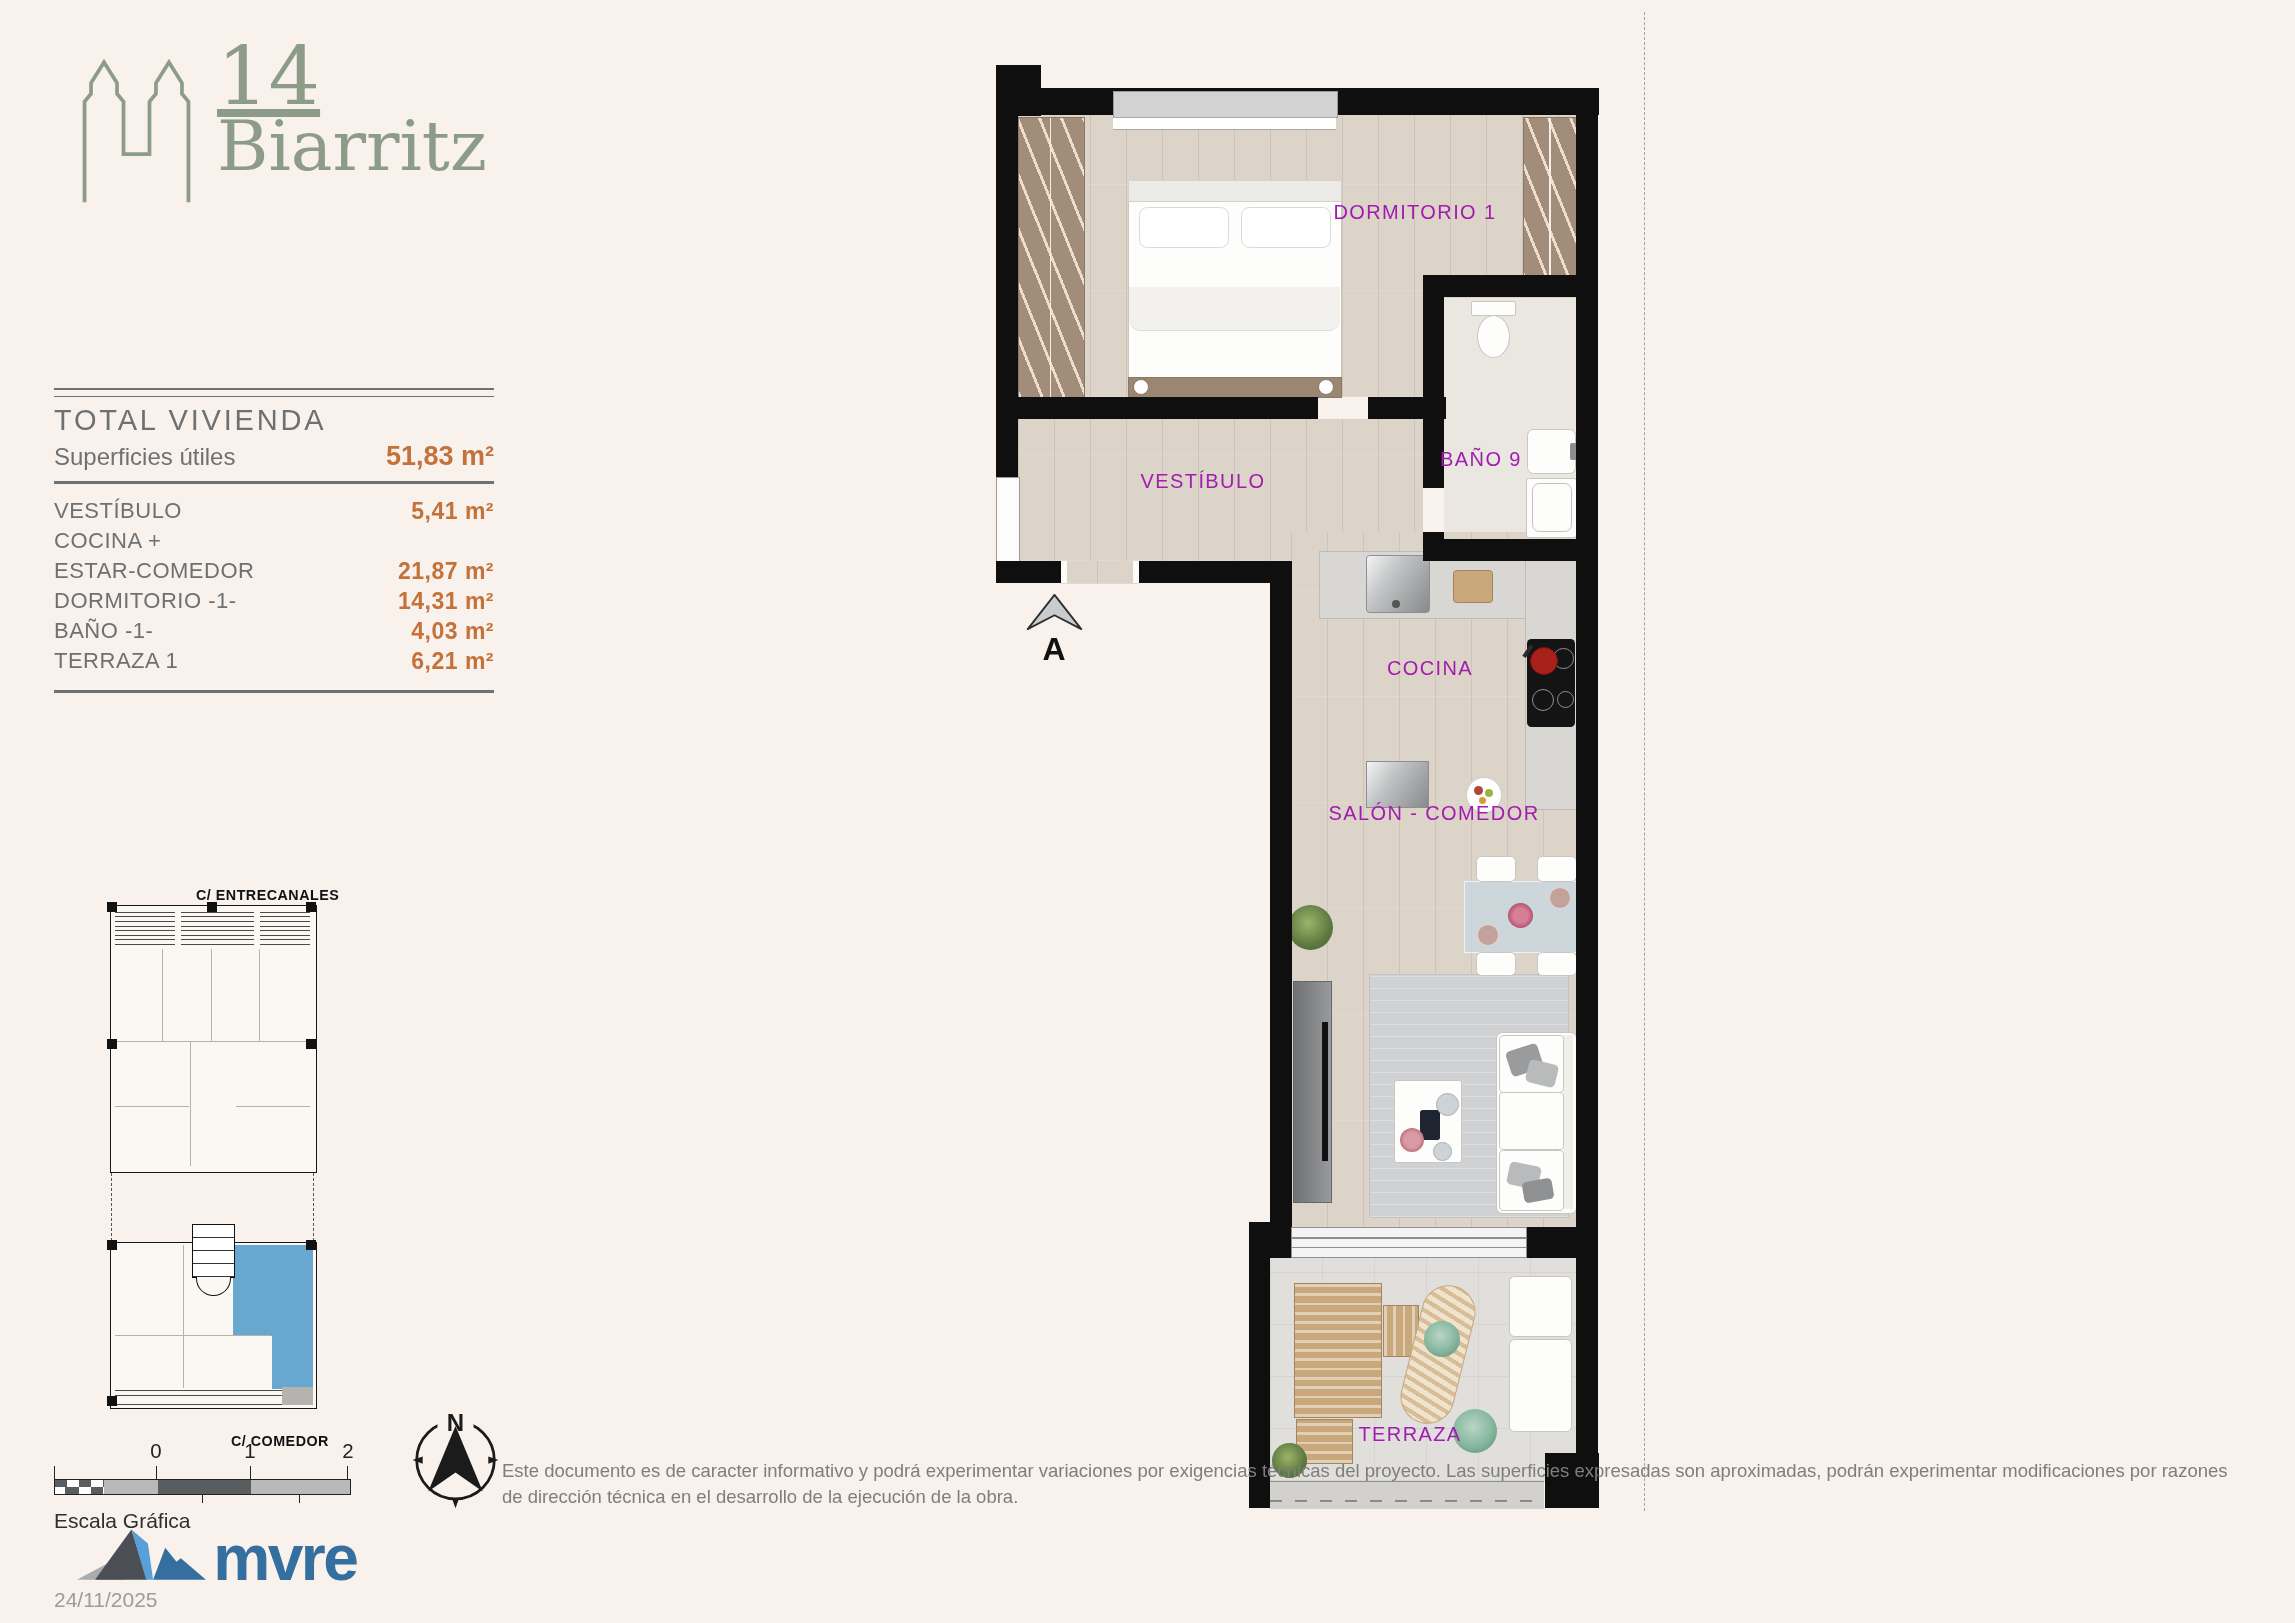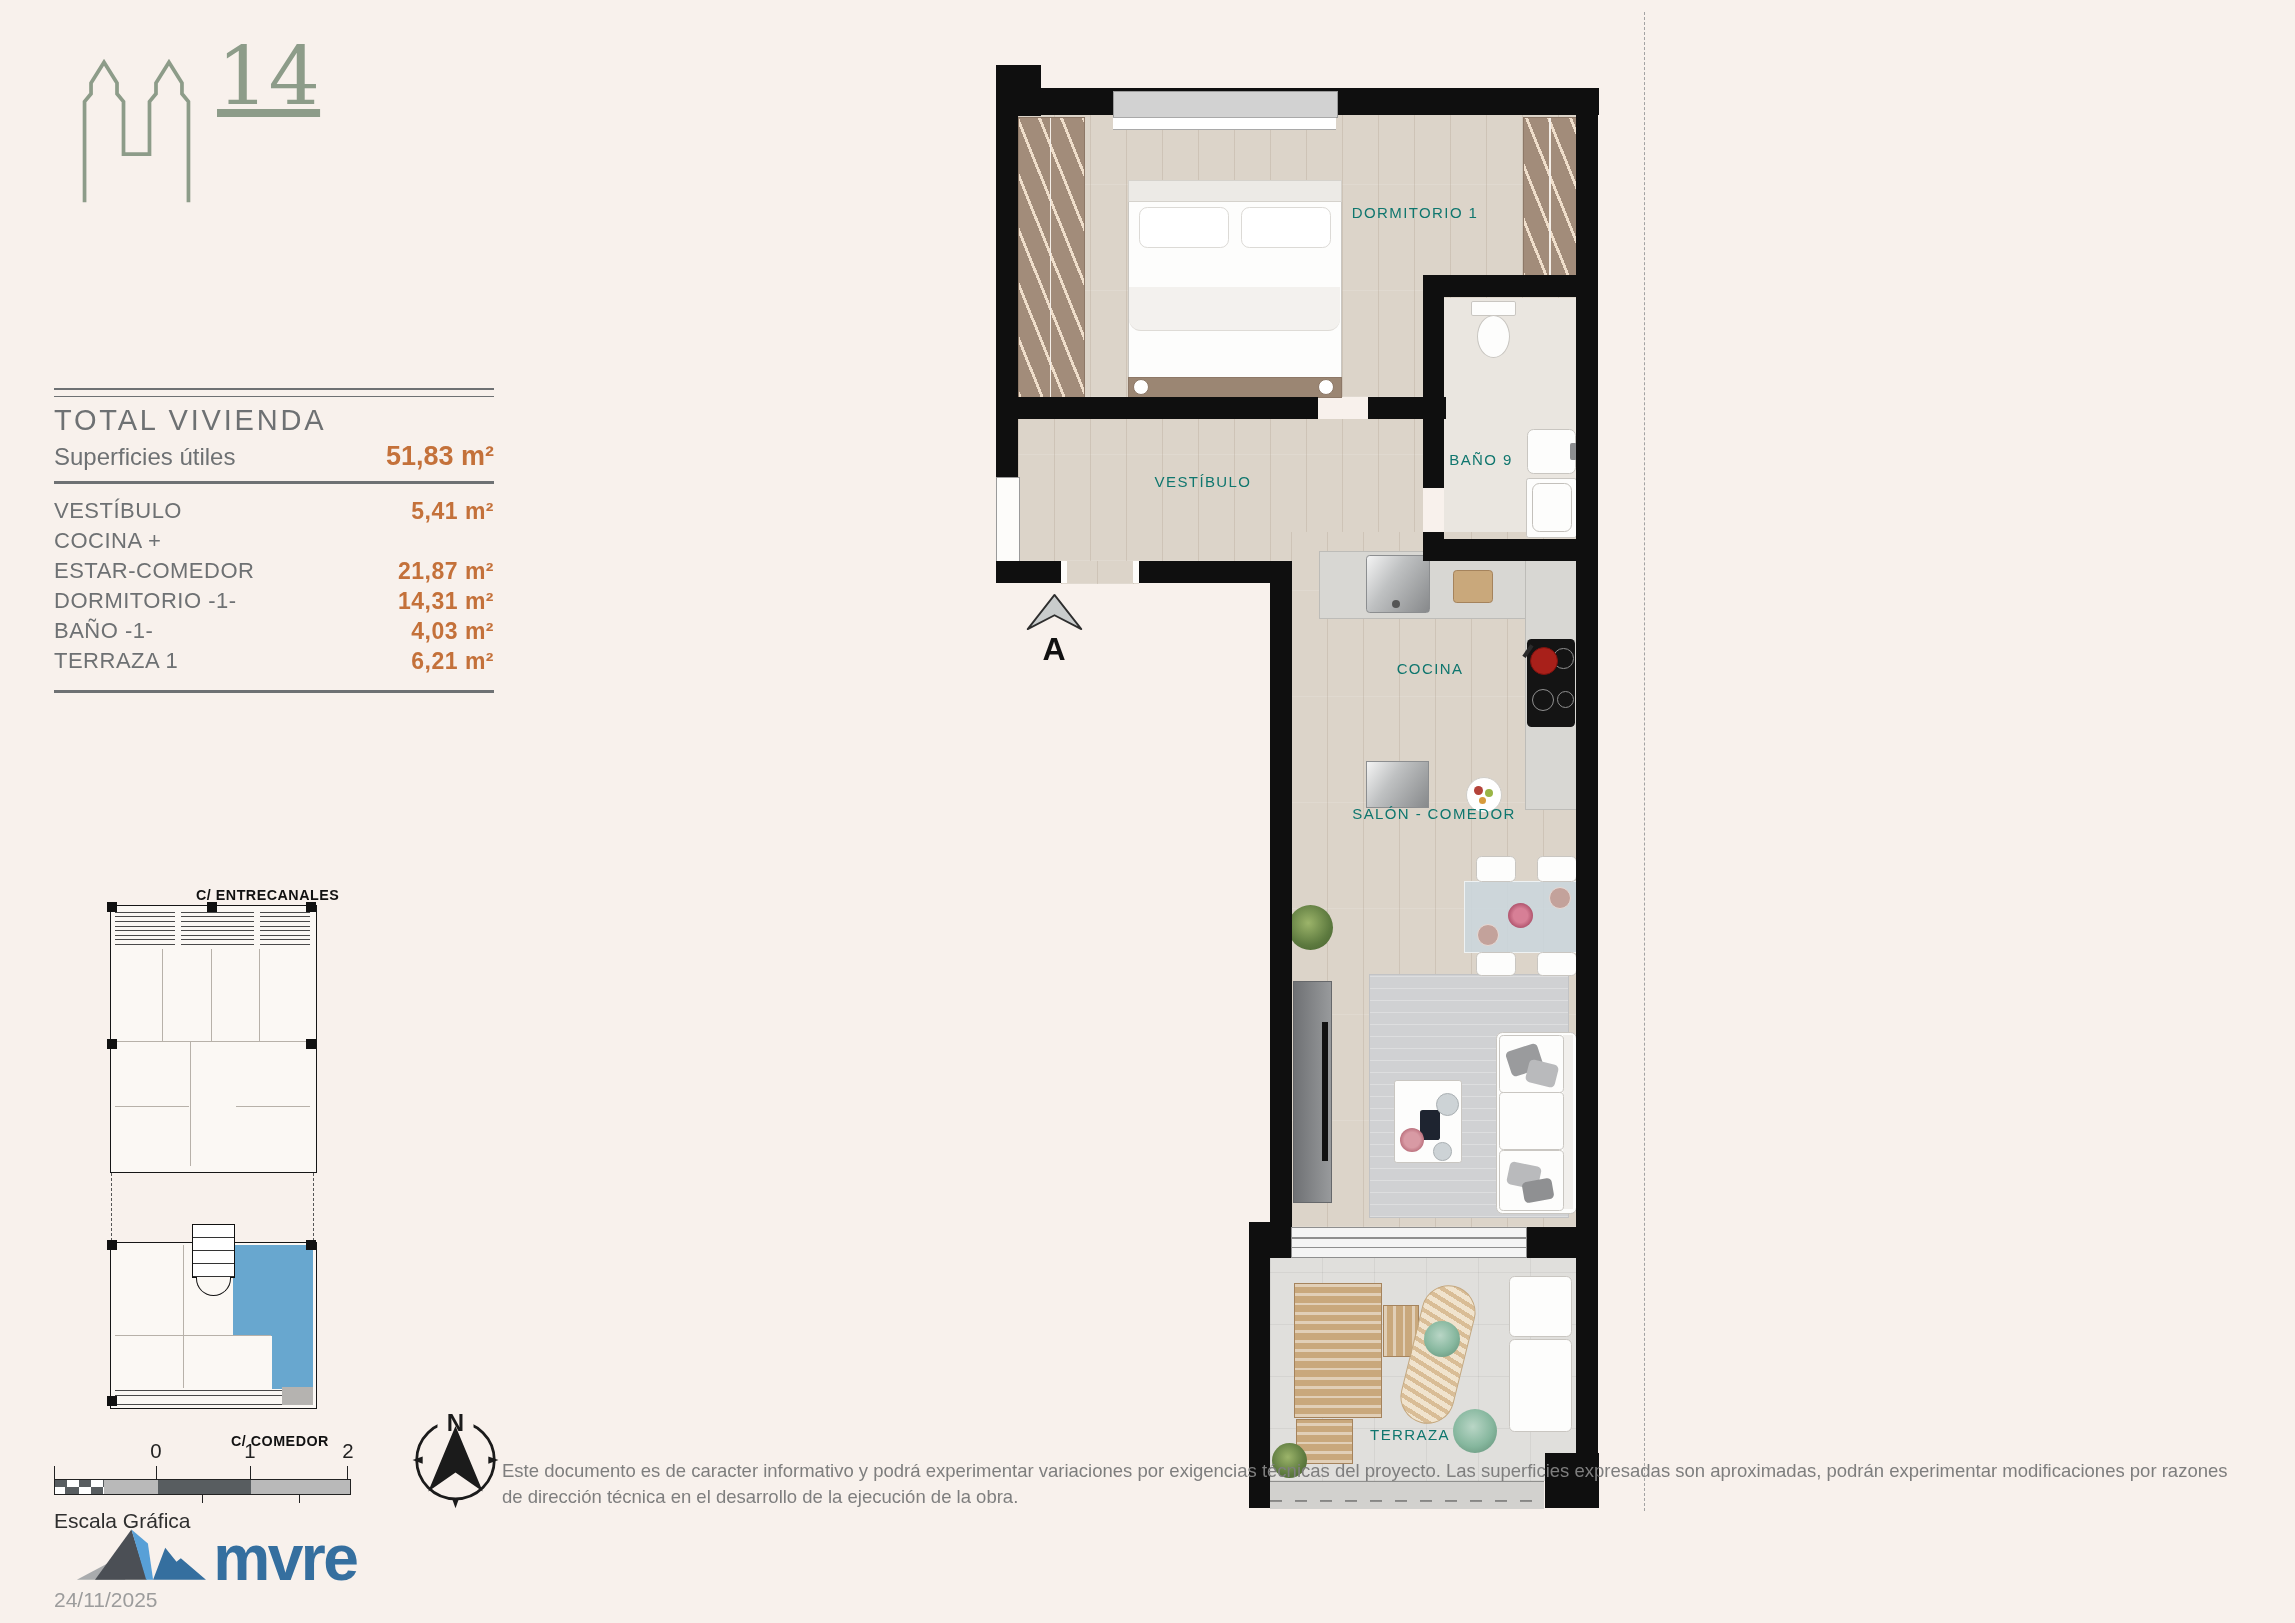--- a/index.html
+++ b/index.html
@@ -31,21 +31,21 @@
   .floor-wood{position:absolute;background-color:#dcd4c9;
     background-image:repeating-linear-gradient(90deg,rgba(150,130,110,0.20) 0 1.4px,rgba(0,0,0,0) 1.4px 36px),
                      repeating-linear-gradient(0deg,rgba(255,255,255,0.12) 0 0.9px,rgba(0,0,0,0) 0.9px 106px);}
   .floor-bath{position:absolute;background:#eae6e0;}
   .floor-tile{position:absolute;background-color:#e0dfdc;
     background-image:repeating-linear-gradient(90deg,rgba(0,0,0,0.05) 0 0.9px,transparent 0.9px 52px),
                      repeating-linear-gradient(0deg,rgba(0,0,0,0.05) 0 0.9px,transparent 0.9px 52px);}
   .railing{position:absolute;background:#d2d1ce;border-top:1.9px solid #8f8f8d;
     background-image:repeating-linear-gradient(90deg,rgba(60,60,60,0.5) 0 12px,transparent 12px 25px);
     background-size:100% 1.9px;background-position:0 70%;background-repeat:no-repeat;}
-  .plan-label{position:absolute;font-size:15px;letter-spacing:1.4px;color:#0f766e;white-space:nowrap;transform:translate(-50%,-50%);text-align:right;}
+  .plan-label{position:absolute;font-size:20px;letter-spacing:1.4px;color:#a21caf;white-space:nowrap;transform:translate(-50%,-50%);text-align:right;}
   .wardrobe{position:absolute;background-color:#a28c7a;border:0.9px solid #8d7867;
     background-image:repeating-linear-gradient(68deg,rgba(243,226,207,0.95) 0 2.8px,rgba(243,226,207,0) 2.8px 20.4px);}
   .rail{position:absolute;background:#f5efe8;}
   .wht{position:absolute;background:#fdfdfc;border:0.9px solid #c9c6c1;border-radius:4.6px;}
   .steel{position:absolute;background:linear-gradient(125deg,#f4f4f4 0%,#bfc1c2 40%,#87898b 100%);border:0.9px solid #8c8e90;}
   .counter{position:absolute;background:#d8d7d3;border:0.9px solid #bdbcb8;}
   .win{position:absolute;background:#d2d2d2;border:0.9px solid #9a9a9a;}
   .sill{position:absolute;background:#fff;border-top:0.9px solid #a9a9a9;border-bottom:0.9px solid #a9a9a9;}
   .glasswin{position:absolute;background:#f4f4f4;border:0.9px solid #8e8e8e;
     background-image:linear-gradient(0deg,transparent 30%,#8e8e8e 30%,#8e8e8e 36%,transparent 36%,transparent 62%,#8e8e8e 62%,#8e8e8e 68%,transparent 68%);}
@@ -92,20 +92,21 @@
 </style>
 </head>
 <body>
 
 <div id="page">
 
   <svg style="position:absolute;left:60px;top:39px;" width="153" height="167" viewBox="0 0 244 360">
     <path d="M10 352 L10 135 L24 118 L24 95 L52 50 L80 95 L80 118 L94 135 L94 248 L150 248 L150 135 L164 118 L164 95 L192 50 L220 95 L220 118 L234 135 L234 352" fill="none" stroke="#8d9c89" stroke-width="8" stroke-linejoin="miter"></path>
   </svg>
   <div class="brand-num">14</div>
+  <div class="brand-name">Biarritz</div>
 
 
   <div class="tbl">
     <div class="rule-double"></div>
     <div class="tbl-title">TOTAL VIVIENDA</div>
     <div class="tbl-sub">
       <span class="lab">Superficies útiles</span>
       <span class="val">51,83 m²</span>
     </div>
     <div class="rule"></div>

